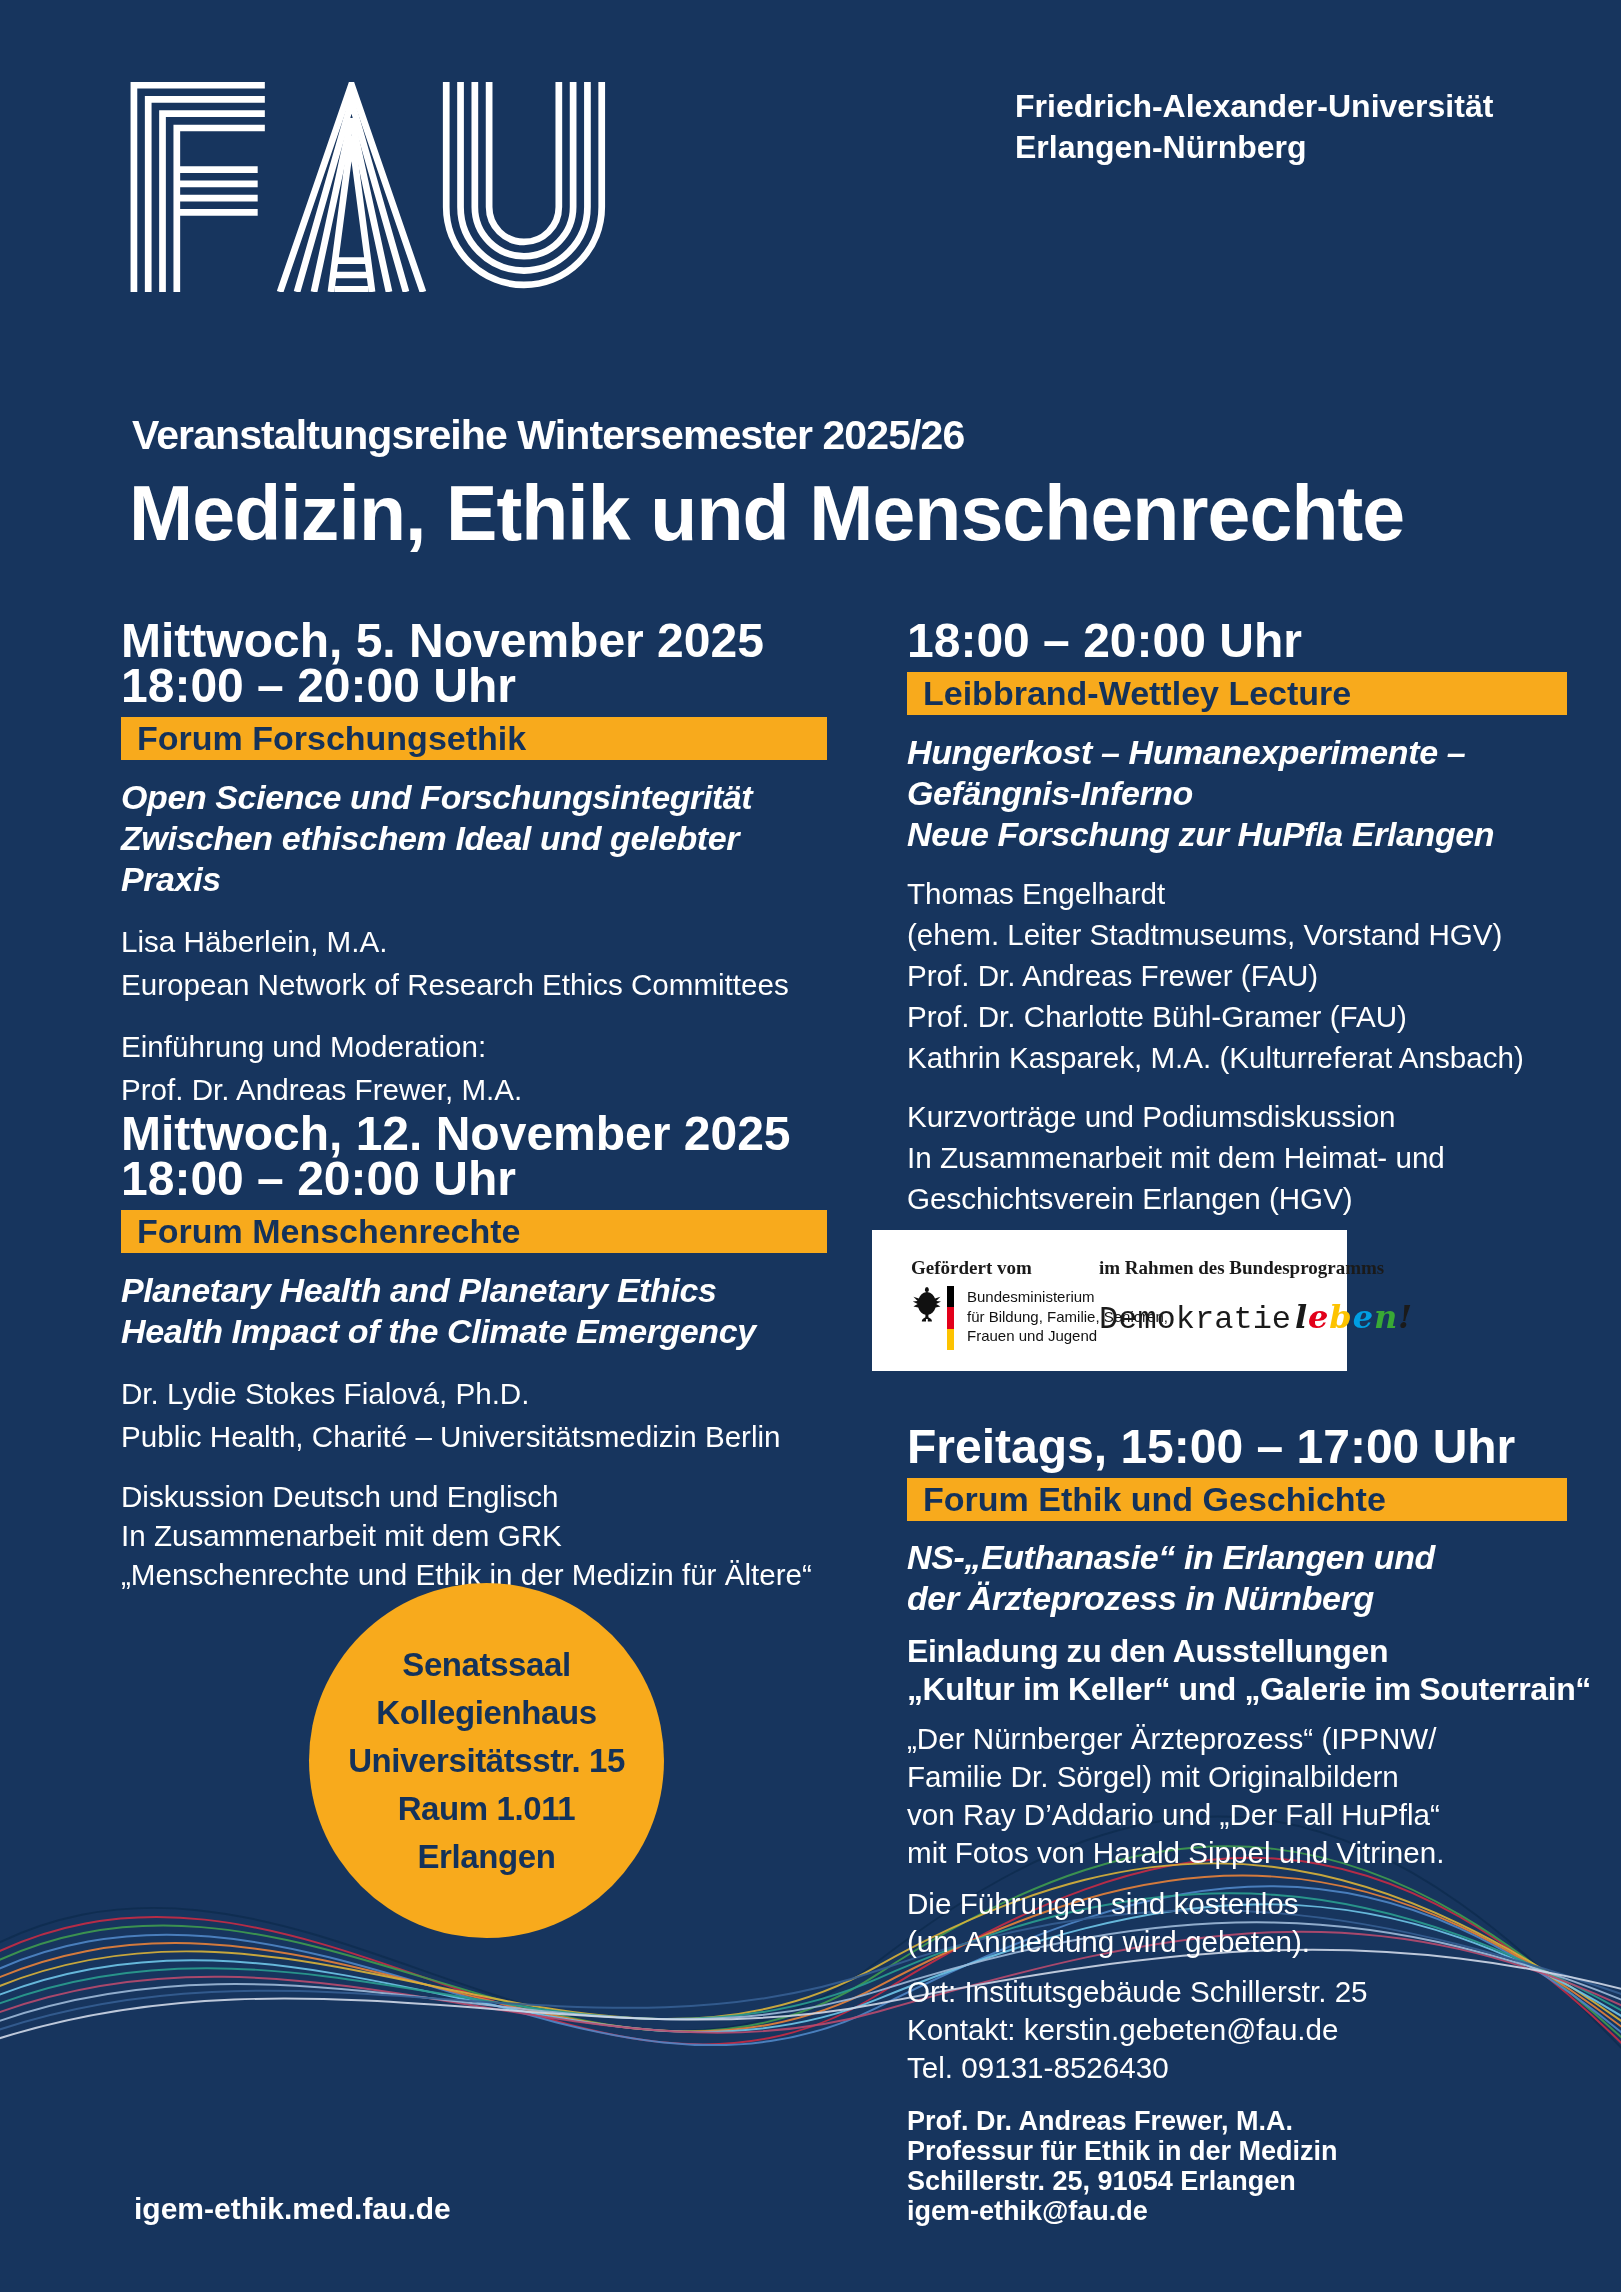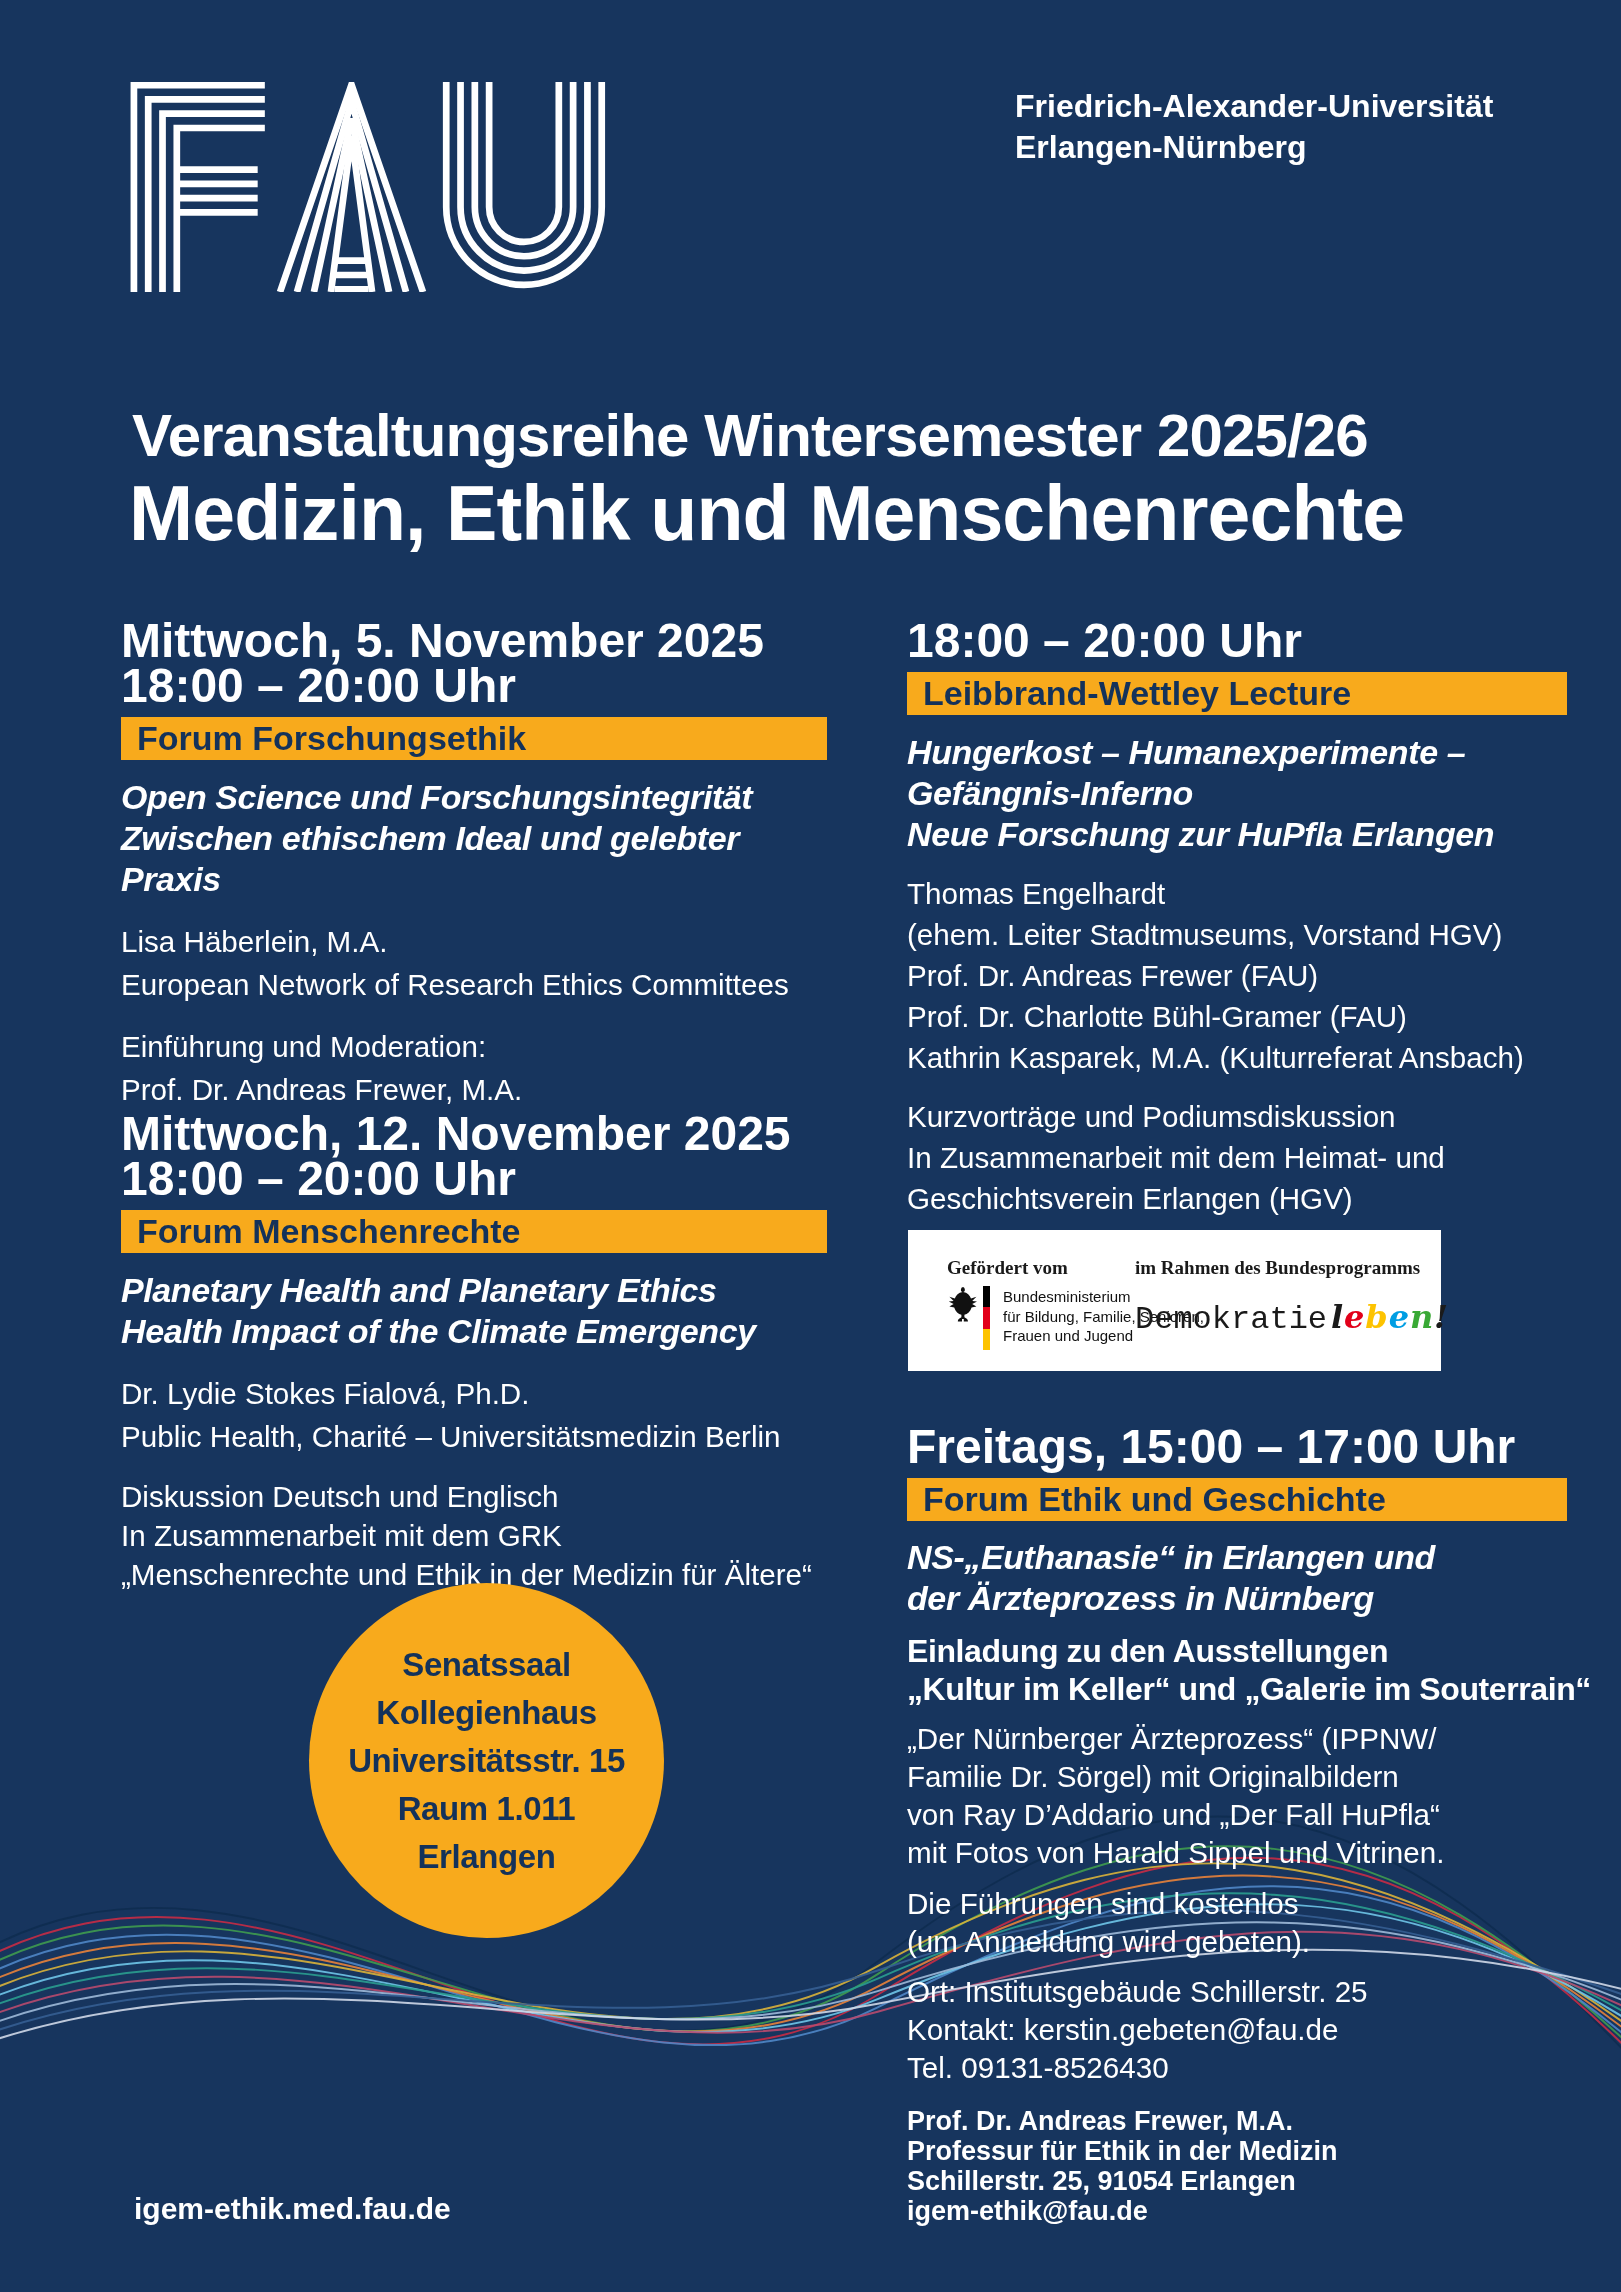--- a/index.html
+++ b/index.html
@@ -5,41 +5,41 @@
   html,body{margin:0;padding:0;background:#0b2240;}
   .poster{
     position:relative;width:1621px;height:2293px;overflow:hidden;
     background:var(--bg,#17355e);
     font-family:"Liberation Sans", sans-serif;color:#fff;
   }
   
   .fau-logo{position:absolute;left:130px;top:82px;width:502px;height:210px;}
   .fau-logo path{stroke:#fff;stroke-width:7.5;fill:none;}
   .uni-name{position:absolute;left:1015px;top:86px;font-weight:bold;font-size:32px;line-height:41px;letter-spacing:0;}
-  .series-title{position:absolute;left:132px;top:407px;font-weight:bold;font-size:60px;line-height:57px;letter-spacing:-0.9px;}
+  .series-title{position:absolute;left:132px;top:407px;font-weight:bold;font-size:41px;line-height:57px;letter-spacing:-0.9px;}
   .page-title{position:absolute;left:129px;top:470px;font-weight:bold;font-size:77px;line-height:86px;letter-spacing:-0.9px;}
   
   .event{position:absolute;}
   .ev1{left:121px;top:618px;width:706px;}
   .ev2{left:121px;top:1111px;width:706px;}
   .ev3{left:907px;top:618px;width:660px;}
   .ev4{left:907px;top:1424px;width:660px;}
   .ev-date{font-weight:bold;font-size:48px;line-height:45px;white-space:nowrap;}
   .banner{margin-top:9px;background:var(--orange,#f8aa1c);color:var(--banner-text,#14325a);
           font-weight:bold;font-size:34px;line-height:43px;height:43px;padding-left:16px;white-space:nowrap;}
   .ev-title{margin-top:17px;font-weight:bold;font-size:34px;line-height:41px;letter-spacing:-0.4px;}
   .ev-title .line{white-space:nowrap;font-style:italic;}
   .para{margin-top:19.7px;font-size:29.6px;line-height:43px;font-weight:normal;}
   .para .line{white-space:nowrap;}
   .ev3 .para{line-height:41px;margin-top:18px;}
   .ev4 .para{line-height:38px;margin-top:12.5px;}
   .ev4 .ev-title{margin-top:16px;}
   .para.bold{font-weight:bold;font-size:32px;letter-spacing:-0.4px;}
   
-  .funding-box{position:absolute;left:908px;top:1230px;width:533px;height:141px;background:#fff;color:#1a1a1a;}
+  .funding-box{position:absolute;left:872px;top:1230px;width:475px;height:141px;background:#fff;color:#1a1a1a;}
   .funding-label{position:absolute;font-family:"Liberation Serif",serif;font-weight:bold;font-size:19px;white-space:nowrap;}
   .funding-label.left{left:39px;top:27px;}
   .funding-label.right{left:227px;top:27px;}
   .adler-group{position:absolute;left:38px;top:56px;display:flex;}
   .flag-stripe{width:6.3px;height:64px;margin-left:5.4px;display:flex;flex-direction:column;}
   .flag-stripe span{flex:1;}
   .ministry{position:absolute;left:95px;top:57px;font-size:15px;line-height:19.7px;color:#111;}
   .ministry .line{white-space:nowrap;}
   .program{position:absolute;left:227px;top:68px;white-space:nowrap;}
   .program .word{font-family:Liberation Mono, monospace;font-size:32px;color:#1a1a1a;}

